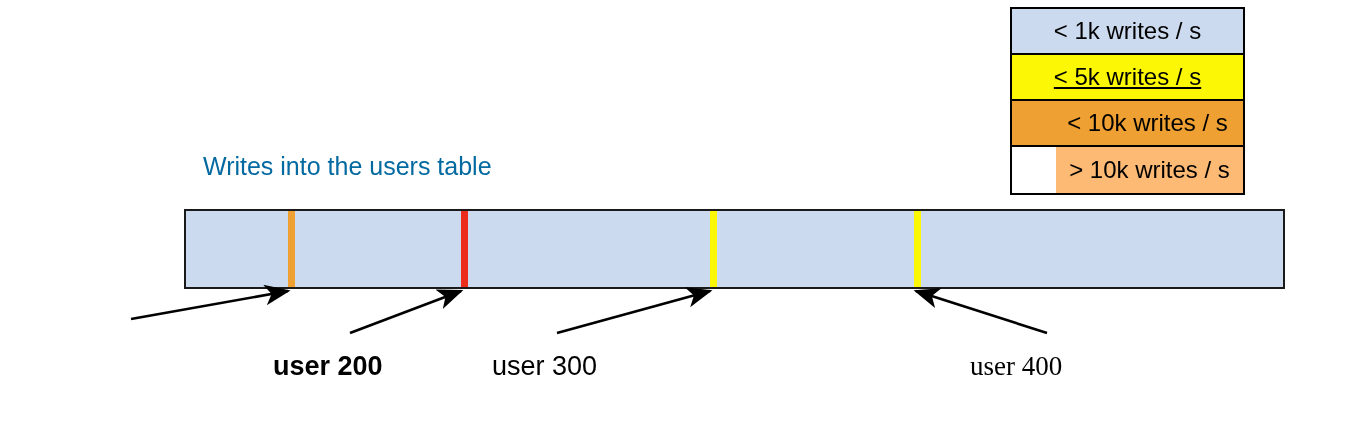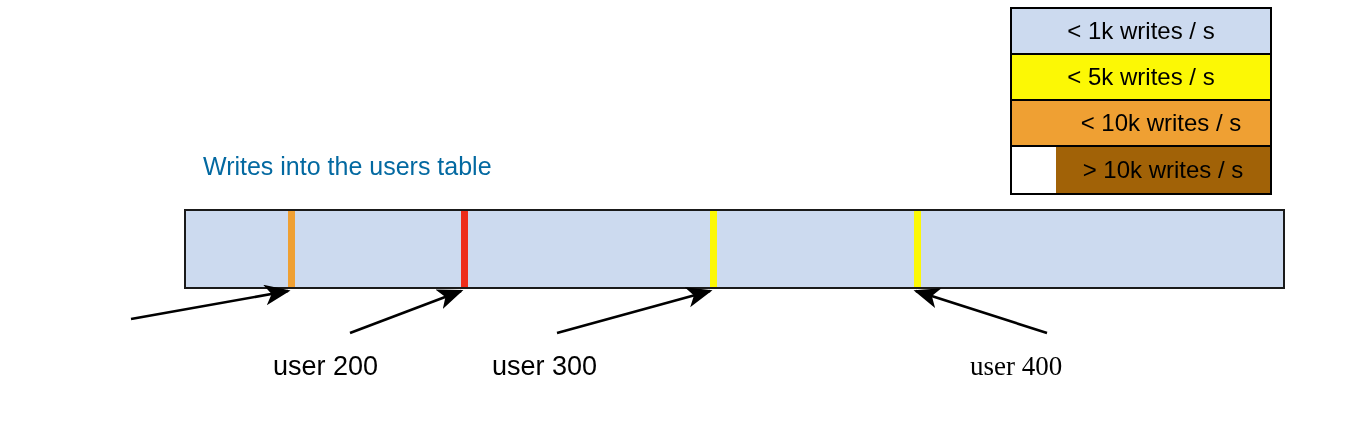--- a/index.html
+++ b/index.html
@@ -20,21 +20,21 @@
     top: 0;
     width: 1350px;
     height: 422px;
   }
 
   
   .legend {
     position: absolute;
     left: 1010px;
     top: 7px;
-    width: 262px;
+    width: 235px;
     border: 2px solid #000000;
     box-sizing: border-box;
   }
   .legend-row {
     height: 46px;
     box-sizing: border-box;
     display: flex;
     align-items: center;
     justify-content: center;
     font-size: 24px;
@@ -91,27 +91,27 @@
 </style>
 </head>
 <body style="background: rgb(255, 255, 255);">
 
 <div id="canvas">
 
   <div class="legend">
     <div class="legend-row" style="background: rgb(204, 218, 239);">
       <span>&lt; 1k writes / s</span>
     </div>
-    <div class="legend-row" style="background: rgb(252, 248, 5);">
+    <div class="legend-row" style="background: rgb(252, 248, 5); text-decoration: underline;">
       <span>&lt; 5k writes / s</span>
     </div>
     <div class="legend-row" style="background: rgb(239, 160, 51); padding-left: 40px;">
       <span>&lt; 10k writes / s</span>
     </div>
-    <div class="legend-row" style="background: #a16207; margin-left: 44px;">
+    <div class="legend-row" style="background: #fdba74; margin-left: 44px;">
       <span>&gt; 10k writes / s</span>
     </div>
   </div>
 
   <div class="caption">Writes into the users table</div>
 
   <div class="bar" style="background: rgb(204, 218, 239); border-color: rgb(26, 26, 26);">
     <div class="stripe" style="left: 102px; background: rgb(239, 160, 51);"></div>
     <div class="stripe" style="left: 275px; background: rgb(237, 45, 27);"></div>
     <div class="stripe" style="left: 524px; background: rgb(252, 248, 5);"></div>
@@ -125,17 +125,17 @@
       </marker>
     </defs>
     <g id="arrow-group" stroke="#000000" stroke-width="2.6" fill="none">
         <line x1="131" y1="319" x2="288" y2="291" marker-end="url(#ah)"></line>
         <line x1="350" y1="333" x2="461" y2="291" marker-end="url(#ah)"></line>
         <line x1="557" y1="333" x2="710" y2="291" marker-end="url(#ah)"></line>
         <line x1="1047" y1="333" x2="916" y2="291" marker-end="url(#ah)"></line>
       </g>
   </svg>
 
-  <div class="ulabel" style="left: 273px; top: 351px;">user 200</div>
+  <div class="ulabel" style="left: 273px; top: 351px; font-weight: bold;">user 200</div>
   <div class="ulabel" style="left: 492px; top: 351px; text-align: center;">user 300</div>
   <div class="ulabel" style="left: 970px; top: 351px; font-family: Liberation Serif, serif;">user 400</div>
 
 </div>
 
 </body></html>

